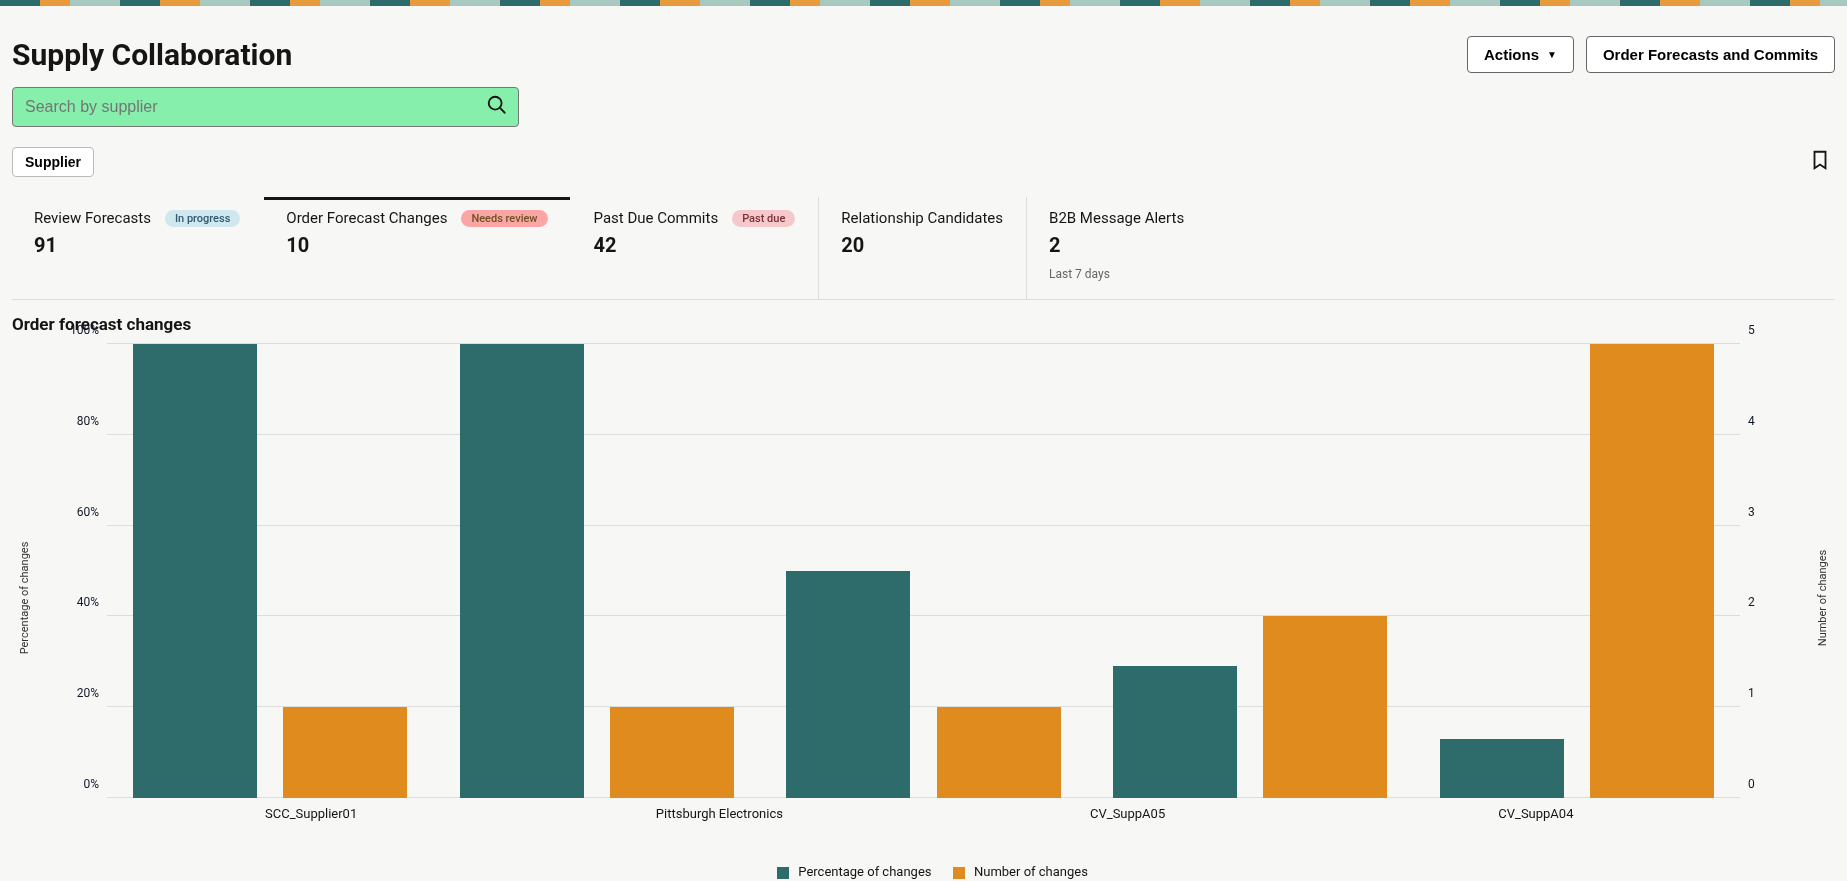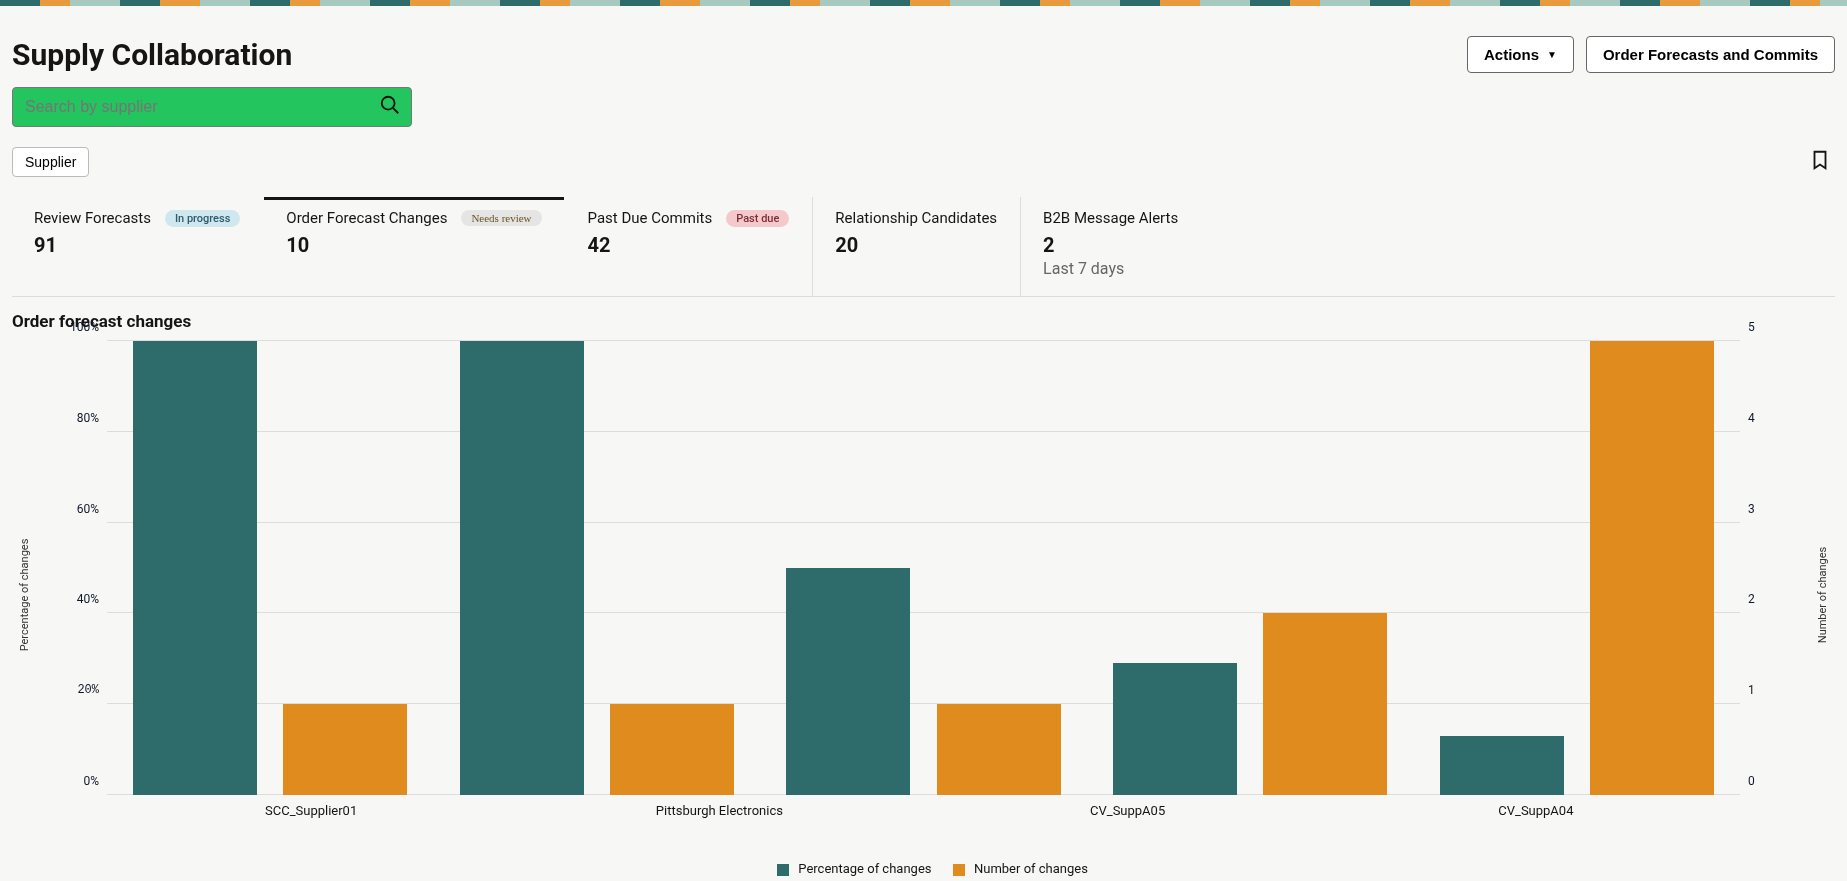--- a/index.html
+++ b/index.html
@@ -21,51 +21,51 @@
   .page-title { font-size:30px; font-weight:700; }
   .hdr-buttons { display:flex; gap:12px; }
   .btn {
     border:1px solid #666; background:#fff; border-radius:4px;
     padding:9px 16px; font-size:15px; font-weight:600; cursor:pointer;
     display:flex; align-items:center; gap:8px;
   }
   .btn .caret { font-size:10px; }
   .search-wrap { margin-top:14px; }
   .search-box {
-    position:relative; width:400px; border:1px solid #777; border-radius:4px;
-    background:#22c55e; display:flex; align-items:center;
+    position:relative; width:507px; border:1px solid #777; border-radius:4px;
+    background:#86efac; display:flex; align-items:center;
   }
   .search-box input {
     flex:1; border:none; outline:none; font-size:16px;
     padding:10px 12px; background:transparent; color:#555;
   }
   .search-box .mag { width:42px; text-align:center; cursor:pointer; }
   .row2 { display:flex; justify-content:space-between; align-items:center; margin-top:18px; }
   .chip-btn {
     border:1px solid #bbb; background:#fff; border-radius:4px;
-    padding:6px 12px; font-size:14px; cursor:pointer;
+    padding:6px 12px; font-size:14px; cursor:pointer;font-weight:bold;
   }
   .bookmark { cursor:pointer; padding:4px; }
   .metrics-row { display:flex; margin-top:18px; border-bottom:1px solid #ddd; }
   .metric {
     padding:12px 22px 18px 22px; cursor:pointer; position:relative;
     border-right:1px solid transparent;
   }
   .metric + .metric { border-left:1px solid transparent; }
   .metric.divider-before { border-left:1px solid #ddd; }
   .metric.active::before {
     content:""; position:absolute; top:0; left:0; right:0; height:3px; background:#161513;
   }
   .metric-top { display:flex; align-items:center; gap:14px; font-size:15px; }
   .badge { font-size:11px; padding:2px 10px; border-radius:12px; font-weight:500; }
   .badge.blue   { background:#cfe7ef; color:#2e5a6b; }
-  .badge.orange { background:#e5e5e5; color:#6b5320;font-family:Liberation Serif, serif; }
+  .badge.orange { background:#fca5a5; color:#6b5320; }
   .badge.red    { background:#f5c9cc; color:#7a2f33; }
   .metric-val { font-size:20px; font-weight:700; margin-top:6px; }
-  .metric-sub { font-size:16px; color:#666; margin-top:2px; }
+  .metric-sub { font-size:12px; color:#666; margin-top:10px; }
   .section-title { font-size:17px; font-weight:700; margin-top:14px; margin-bottom:4px; }
 
   
   .chart { position:relative; height:520px; display:flex; }
   .yaxis-label-left, .yaxis-label-right {
     position:absolute; font-size:11px; color:#333;
     writing-mode:vertical-rl; transform:rotate(180deg);
   }
   .yaxis-label-left  { left:6px; top:50%; transform:translateY(-50%) rotate(180deg); }
   .yaxis-label-right { right:6px; top:50%; transform:translateY(-50%) rotate(180deg); }
@@ -182,21 +182,21 @@
 
   <div class="chart">
     <div class="yaxis-label-left">Percentage of changes</div>
     <div class="yaxis-label-right">Number of changes</div>
     <div class="plot">
       <div class="plot-inner" id="plot-inner">
           <div class="grid-line" style="bottom: 0%;"></div>
           <div class="ytick-left" style="bottom: 0%;">0%</div>
           <div class="ytick-right" style="bottom: 0%;">0</div>
           <div class="grid-line" style="bottom: 20%;"></div>
-          <div class="ytick-left" style="bottom: 20%; font-family: Liberation Mono, monospace;">20%</div>
+          <div class="ytick-left" style="bottom: 20%;">20%</div>
           <div class="ytick-right" style="bottom: 20%;">1</div>
           <div class="grid-line" style="bottom: 40%;"></div>
           <div class="ytick-left" style="bottom: 40%;">40%</div>
           <div class="ytick-right" style="bottom: 40%;">2</div>
           <div class="grid-line" style="bottom: 60%;"></div>
           <div class="ytick-left" style="bottom: 60%;">60%</div>
           <div class="ytick-right" style="bottom: 60%;">3</div>
           <div class="grid-line" style="bottom: 80%;"></div>
           <div class="ytick-left" style="bottom: 80%;">80%</div>
           <div class="ytick-right" style="bottom: 80%;">4</div>

